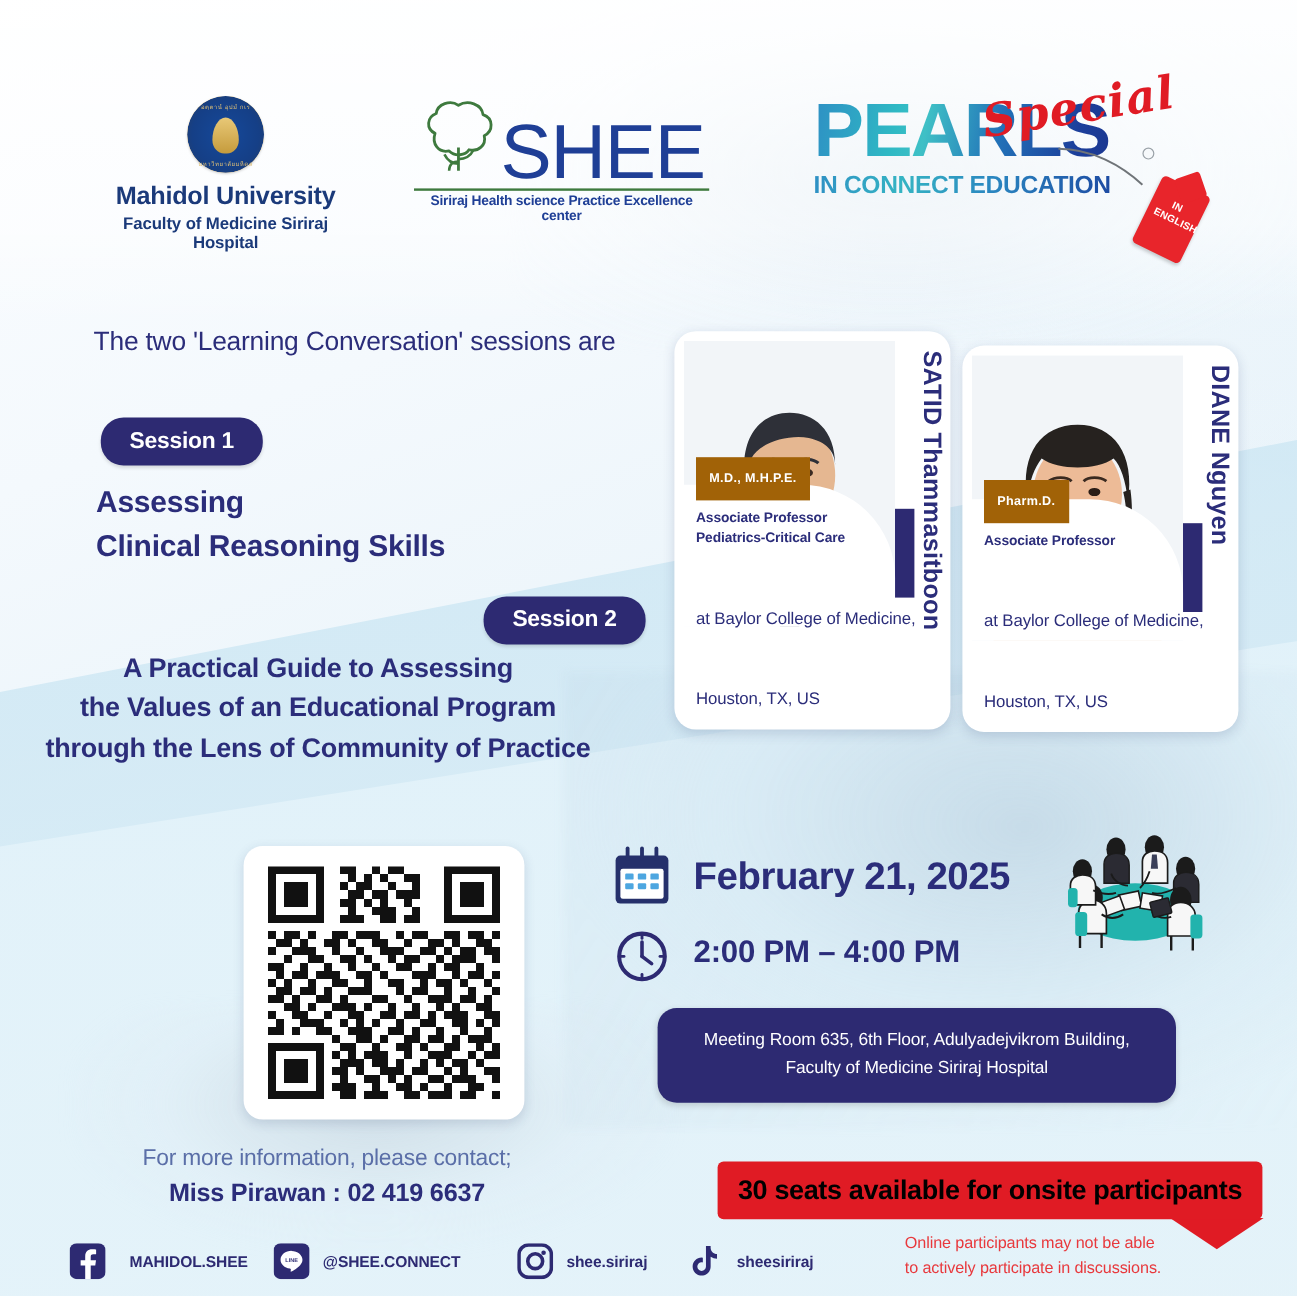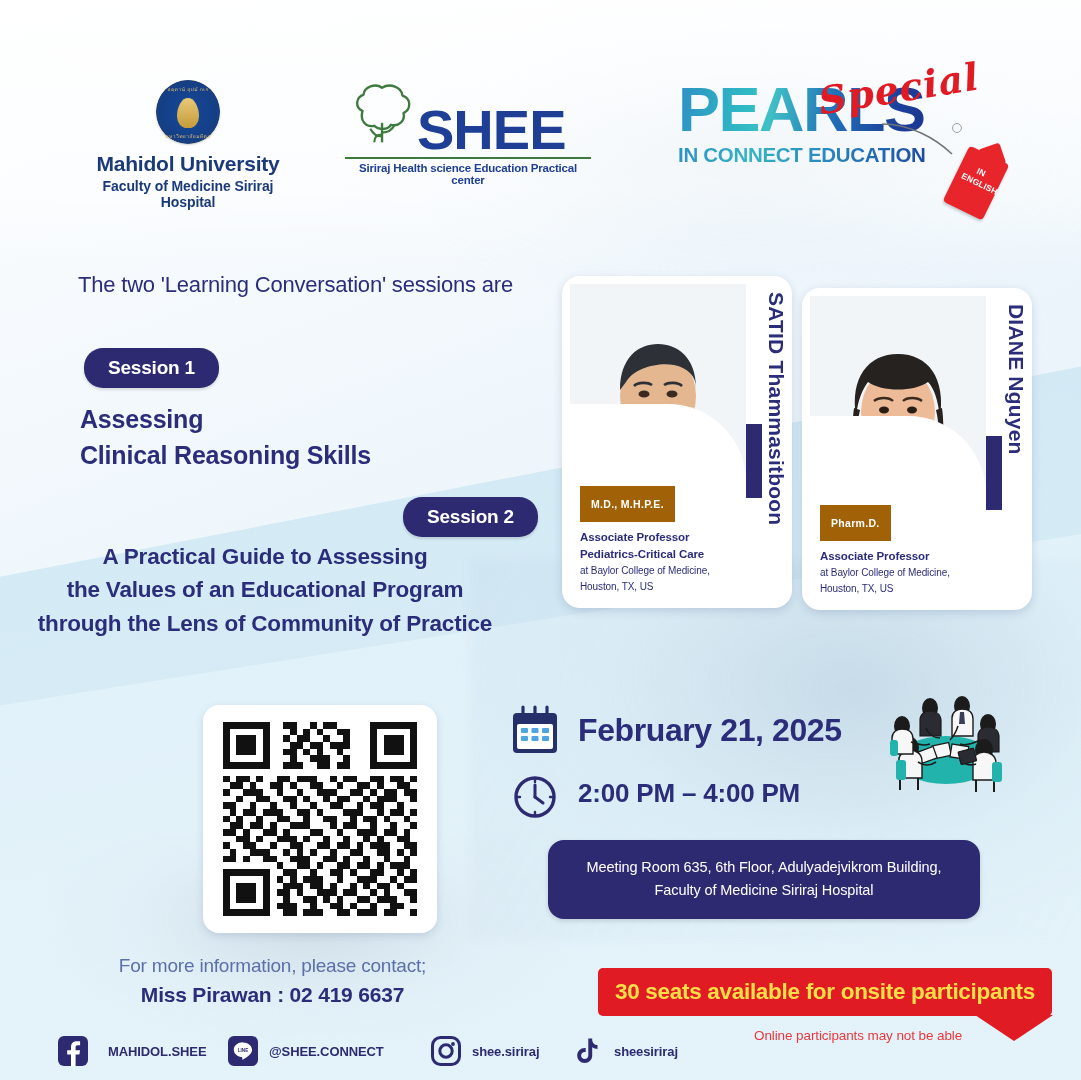--- a/index.html
+++ b/index.html
@@ -69,21 +69,21 @@
   }
   .seal-thai-top{top:5px;}
   .seal-thai-bot{bottom:4px;}
   .logo-mahidol .m-name{font-size:21px;font-weight:bold;color:#1b3a7a;line-height:1.15;letter-spacing:-.2px;}
   .logo-mahidol .m-sub{font-size:14px;font-weight:bold;color:#1b3a7a;margin-top:2px;letter-spacing:-.1px;}
 
   .logo-shee{position:absolute;left:345px;top:18px;width:250px;}
   .shee-row{display:flex;align-items:flex-end;height:78px;}
   .tree-svg{width:78px;height:78px;display:block;}
   .shee-word{
-    font-size:56px;font-weight:bold;color:#1f3f96;letter-spacing:-1px;
+    font-size:64px;font-weight:normal;color:#1f3f96;letter-spacing:-1px;
     line-height:.92;margin-left:-6px;font-family:"Liberation Sans",sans-serif;margin-top:20px;
   }
   .shee-rule{height:2px;background:#3e7a3e;width:246px;margin-top:1px;}
   .shee-tag{font-size:11.5px;color:#1f3f96;font-weight:bold;margin-top:3px;letter-spacing:-.2px;text-align:center;width:246px;}
 
   .logo-pearls{position:absolute;left:678px;top:18px;width:350px;height:140px;}
   .pearls-word{
     font-size:63px;font-weight:bold;letter-spacing:-1.5px;line-height:1;
     background:linear-gradient(100deg,#2e8fc4 0%,#2fb9c4 28%,#3fc0c6 38%,#2272b8 62%,#1c3f9b 88%,#1b3790 100%);
     -webkit-background-clip:text;background-clip:text;color:transparent;
@@ -155,21 +155,21 @@
   .spk-white-curve{
     position:absolute;left:0;bottom:0;width:176px;height:118px;background:#fff;
     border-top-right-radius:78px;
   }
   .spk-info{position:absolute;left:18px;bottom:14px;width:190px;}
   .cred{
     display:inline-block;background:#a16207;color:#fff;font-size:10.5px;font-weight:bold;
     padding:12px 11px;letter-spacing:.3px;margin-bottom:7px;
   }
   .spk-line-b{font-size:11.5px;font-weight:bold;color:#2b2d7a;line-height:1.5;letter-spacing:-.1px;}
-  .spk-line{font-size:10px;color:#2b2d7a;line-height:1.55;letter-spacing:-.1px;}
+  .spk-line{font-size:14px;color:#2b2d7a;line-height:1.55;letter-spacing:-.1px;margin-top:46px;}
 
   
   .qr-card{
     position:absolute;left:203px;top:705px;width:234px;height:228px;background:#fff;
     border-radius:16px;box-shadow:0 3px 9px rgba(40,60,110,.15);
     display:flex;align-items:center;justify-content:center;
   }
   .qr-img{width:194px;height:194px;display:block;image-rendering:pixelated;}
 
   
@@ -188,21 +188,21 @@
   }
 
   
   .contact-a{position:absolute;left:0;top:955px;width:545px;text-align:center;font-size:19px;color:#5b6fa8;letter-spacing:-.2px;}
   .contact-b{position:absolute;left:0;top:983px;width:545px;text-align:center;font-size:21px;font-weight:bold;color:#2b2d7a;letter-spacing:-.2px;}
 
   
   .seats-wrap{position:absolute;left:598px;top:968px;width:470px;height:48px;}
   .seats-bar{
     position:absolute;left:0;top:0;width:454px;height:48px;background:#e01b24;
-    border-radius:5px;color:#fde047;font-size:22.5px;font-weight:bold;
+    border-radius:5px;color:#000000;font-size:22.5px;font-weight:bold;
     display:flex;align-items:center;justify-content:center;letter-spacing:-.3px;
   }
   .seats-notch{
     position:absolute;left:377px;top:47px;width:0;height:0;
     border-left:39px solid transparent;border-right:39px solid transparent;border-top:26px solid #e01b24;
   }
   .online-note{
     position:absolute;left:754px;top:1026px;width:240px;color:#e8393d;font-size:13.5px;
     line-height:1.55;letter-spacing:-.1px;
   }
@@ -247,21 +247,21 @@
           <path d="M18 34 C10 30 11 20 19 17 C20 9 31 5 38 10 C46 5 58 9 59 18 C68 21 68 32 60 36
                    C62 44 55 50 47 48 C44 53 35 54 30 49 C21 51 15 43 18 34 Z" fill="none" stroke="#3e7a3e" stroke-width="2.4" stroke-linejoin="round"></path>
           <path d="M38 46 L38 66" fill="none" stroke="#3e7a3e" stroke-width="2.4"></path>
           <path d="M38 60 C32 60 28 56 26 52" fill="none" stroke="#3e7a3e" stroke-width="2.2"></path>
           <path d="M38 56 C45 56 49 52 51 48" fill="none" stroke="#3e7a3e" stroke-width="2.2"></path>
           <path d="M30 66 C30 60 34 58 38 58" fill="none" stroke="#3e7a3e" stroke-width="2.2"></path>
         </svg>
         <div class="shee-word">SHEE</div>
       </div>
       <div class="shee-rule"></div>
-      <div class="shee-tag">Siriraj Health science Education Practical center</div>
+      <div class="shee-tag">Siriraj Health science Practice Excellence center</div>
     </div>
 
     <div class="logo-pearls">
       <div class="pearls-word">PEARLS</div>
       <div class="pearls-sub">IN CONNECT EDUCATION</div>
       <div class="pearls-special">Special</div>
       <div class="tag-wrap">
         <svg class="tag-string" width="110" height="60" viewBox="0 0 110 60">
           <path d="M2 4 C30 4 55 18 72 34" fill="none" stroke="#6f7478" stroke-width="1.6"></path>
         </svg>
@@ -485,20 +485,21 @@
 
   <div class="contact-a">For more information, please contact;</div>
   <div class="contact-b">Miss Pirawan : 02 419 6637</div>
 
   <div class="seats-wrap">
     <div class="seats-notch"></div>
     <div class="seats-bar">30 seats available for onsite participants</div>
   </div>
   <div class="online-note">
     <div>Online participants may not be able</div>
+    <div>to actively participate in discussions.</div>
   </div>
 
   <div class="footer">
 
     <div class="soc soc-1">
       <svg class="soc-ico" viewBox="0 0 30 30">
         <rect width="30" height="30" rx="6" fill="#2d2a72"></rect>
         <path d="M17.6 30V18.6h3.8l.6-4.4h-4.4v-2.8c0-1.3.35-2.1 2.2-2.1h2.3V5.3c-.4-.05-1.8-.17-3.4-.17-3.4 0-5.7 2.05-5.7 5.8v3.27H9.2v4.4h3.8V30z" fill="#fff"></path>
       </svg>
       <span class="soc-label">MAHIDOL.SHEE</span>

